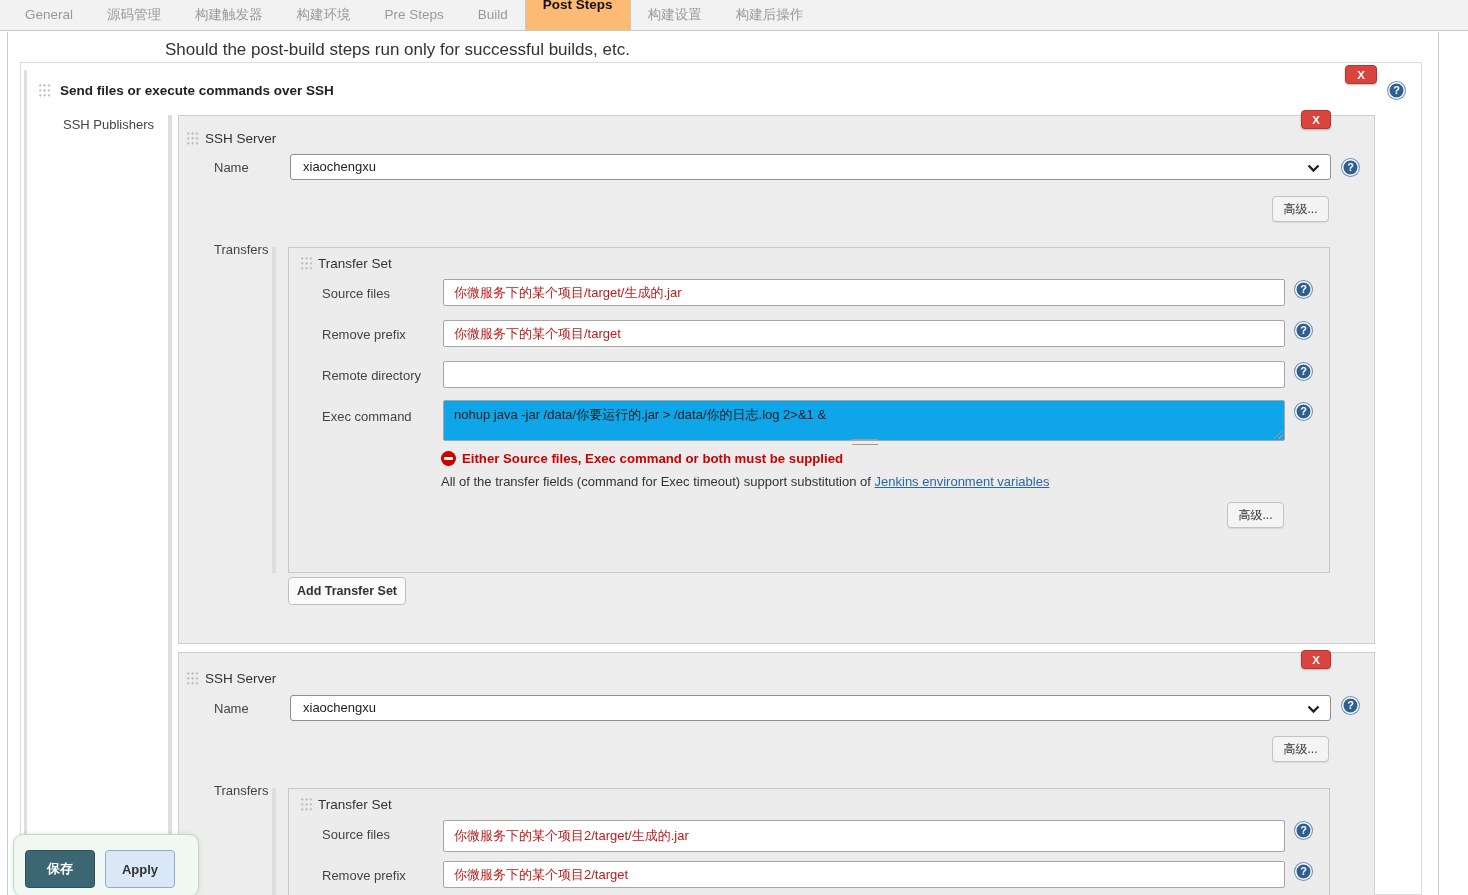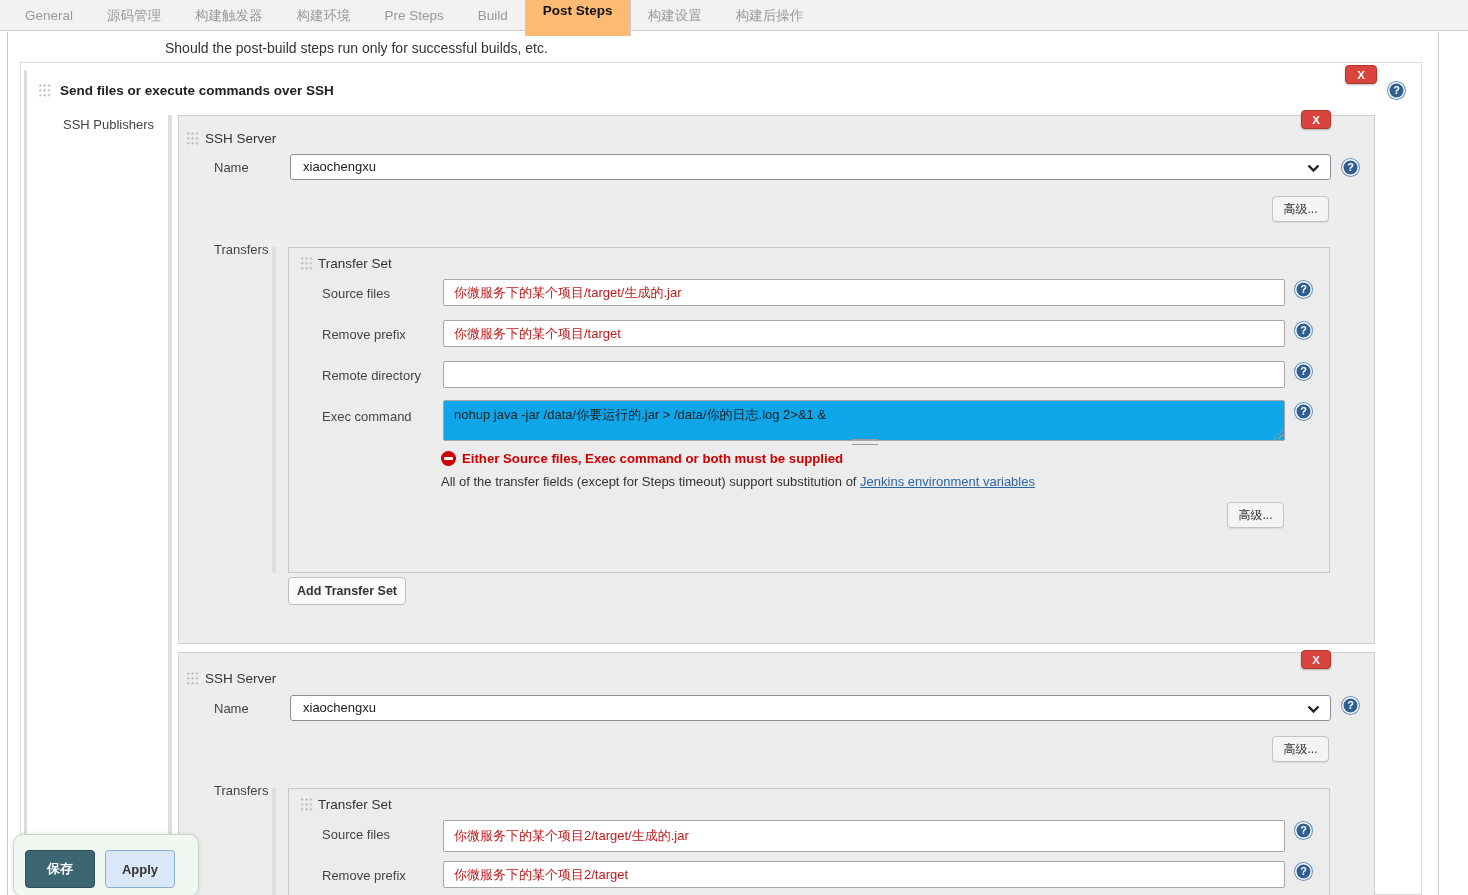--- a/index.html
+++ b/index.html
@@ -1,19 +1,19 @@
 <!DOCTYPE html>
 <html><head>
 <meta charset="utf-8">
 <style>
   html,body{margin:0;padding:0;background:#fff;font-family:"Liberation Sans",sans-serif;}
   #stage{position:relative;width:1468px;height:895px;overflow:hidden;background:#fff;}
   .abs{position:absolute;}
   
-  .tabbar{left:0;top:0;width:1468px;height:31px;background:#f2f2f2;border-bottom:1px solid #c9c9c9;display:flex;align-items:center;padding-left:8px;box-sizing:border-box;}
+  .tabbar{left:0;top:0;width:1468px;height:31px;background:#f2f2f2;border-bottom:1px solid #c9c9c9;display:flex;align-items:flex-end;padding-left:8px;box-sizing:border-box;}
   .tab{padding:0 17px;line-height:31px;font-size:13.5px;color:#999;cursor:pointer;white-space:nowrap;}
   .tab.active{background:#fdba74;color:#111;font-weight:bold;border-left:1px solid #c9c9c9;border-right:1px solid #c9c9c9;height:41px;position:relative;z-index:3;}
   
   .outerpanel{left:7px;top:32px;width:1432px;height:863px;background:#fff;border-left:1px solid #ccc;border-right:1px solid #ccc;box-sizing:border-box;}
   .sectionbox{left:20px;top:62px;width:1402px;height:833px;background:#fff;border:1px solid #ddd;box-sizing:border-box;}
   .vline{background:#dedede;}
   .panel{background:#ededed;border:1px solid #cfcfcf;box-sizing:border-box;}
   .tset{background:#ececec;border:1px solid #c8c8c8;box-sizing:border-box;}
   
   .grip{width:13px;height:15px;background-image:radial-gradient(circle,#bdbdbd 1.1px,rgba(0,0,0,0) 1.3px);background-size:4.4px 4.9px;}
@@ -28,21 +28,21 @@
   .ta{border:1px solid #a6a6a6;border-radius:2px;background:#0ea5e9;font-family:"Liberation Sans",sans-serif;font-size:13px;color:#222;padding:5px 10px;box-sizing:border-box;resize:none;overflow:hidden;}
   .selectbox{border:1px solid #8f8f8f;border-radius:3px;background:#fff;font-size:13px;color:#222;line-height:24px;padding:0 12px;box-sizing:border-box;cursor:pointer;}
   .chev{position:absolute;right:10px;top:9px;width:13px;height:9px;}
   .corner{width:11px;height:11px;background:linear-gradient(135deg,transparent 55%,#999 55%,#999 62%,transparent 62%,transparent 75%,#999 75%,#999 82%,transparent 82%);}
   .hgrip{width:26px;height:6px;border-top:1px solid #9a9a9a;border-bottom:1px solid #9a9a9a;box-sizing:border-box;}
   .errico{width:15px;height:15px;border-radius:50%;background:#cc0000;position:relative;}
   .errico::after{content:"";position:absolute;left:3px;right:3px;top:6px;height:2.5px;background:#fff;border-radius:1px;}
   .errtext{font-size:13.2px;font-weight:bold;color:#cc0000;}
   .info{font-size:13px;color:#333;}
   .link{color:#2e66a4;text-decoration:underline;cursor:pointer;}
-  .subtitle{font-size:14px;color:#333;}
+  .subtitle{font-size:17px;color:#333;}
   .savebar{left:13px;top:834px;width:184px;height:61px;background:#f1f8f2;border:1px solid #c2d9c6;border-radius:10px;box-shadow:0 0 5px rgba(0,0,0,.10);}
   .savebtn{background:#3d6673;border:1px solid #2e505c;border-radius:4px;color:#fff;font-weight:bold;font-size:13px;cursor:pointer;font-family:inherit;}
   .applybtn{background:#d9e7f6;border:1px solid #8cabd1;border-radius:4px;color:#333;font-weight:bold;font-size:13px;cursor:pointer;font-family:inherit;}
 </style>
 </head>
 <body>
 
 <div id="stage">
 
   <div class="abs tabbar">
@@ -111,21 +111,21 @@
 
   <div class="abs label" style="left:322px;top:409px;">Exec command</div>
   <textarea class="abs ta" style="left: 443px; top: 400px; width: 842px; height: 41px;">nohup java -jar /data/你要运行的.jar &gt; /data/你的日志.log 2&gt;&amp;1 &amp;</textarea>
   <div class="abs corner" style="left:1272px;top:428px;"></div>
   <div class="abs hgrip" style="left:852px;top:439px;"></div>
   <div class="abs help" style="left:1295px;top:403px;">?</div>
 
   <div class="abs errico" style="left:441px;top:451px;"></div>
   <div class="abs errtext" style="left:462px;top:451px;">Either Source files, Exec command or both must be supplied</div>
   <div class="abs info" style="left:441px;top:474px;">
-    <span>All of the transfer fields (except for Steps timeout) support substitution of </span><span class="link">Jenkins environment variables</span>
+    <span>All of the transfer fields (command for Exec timeout) support substitution of </span><span class="link">Jenkins environment variables</span>
   </div>
 
   <button class="abs btn" style="left:1227px;top:502px;width:57px;height:26px;">高级...</button>
 
   <button class="abs addbtn" style="left:288px;top:577px;width:118px;height:28px;">Add Transfer Set</button>
 
   <div class="abs panel" style="left:178px;top:652px;width:1197px;height:243px;border-bottom:none;"></div>
   <button class="abs xbtn" style="left:1301px;top:650px;width:30px;height:19px;">X</button>
 
   <div class="abs grip" style="left:186px;top:671px;"></div>

